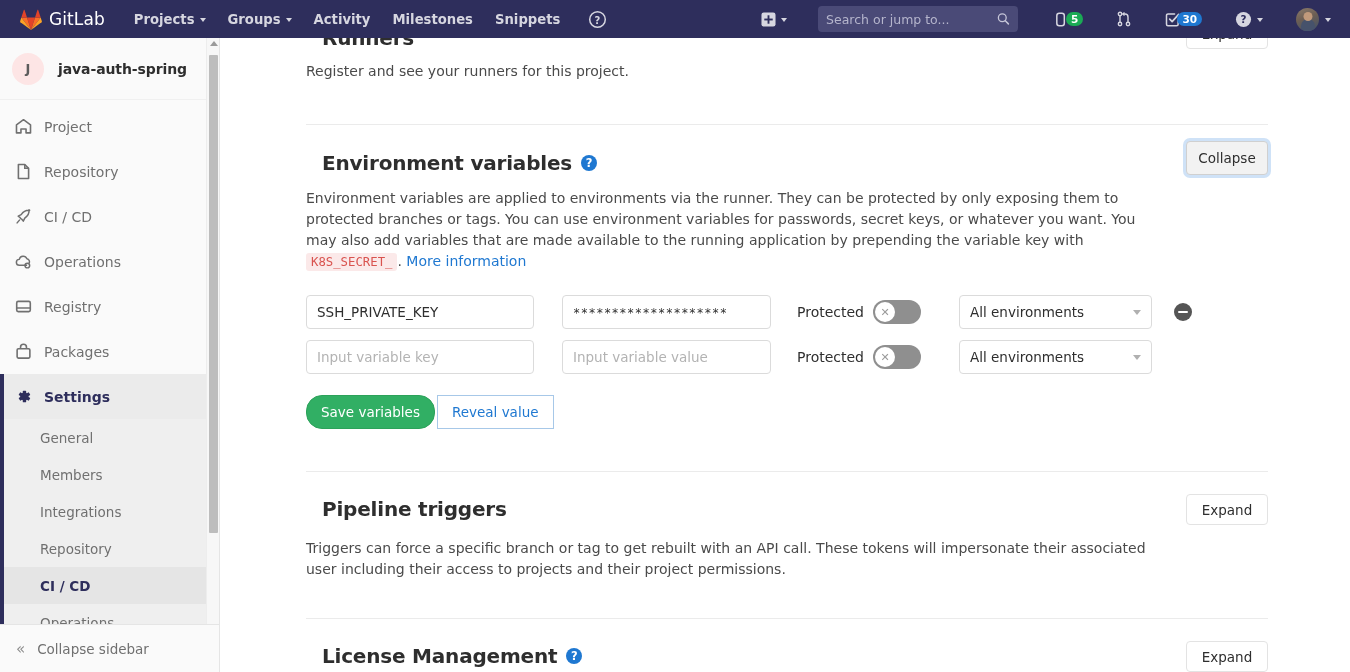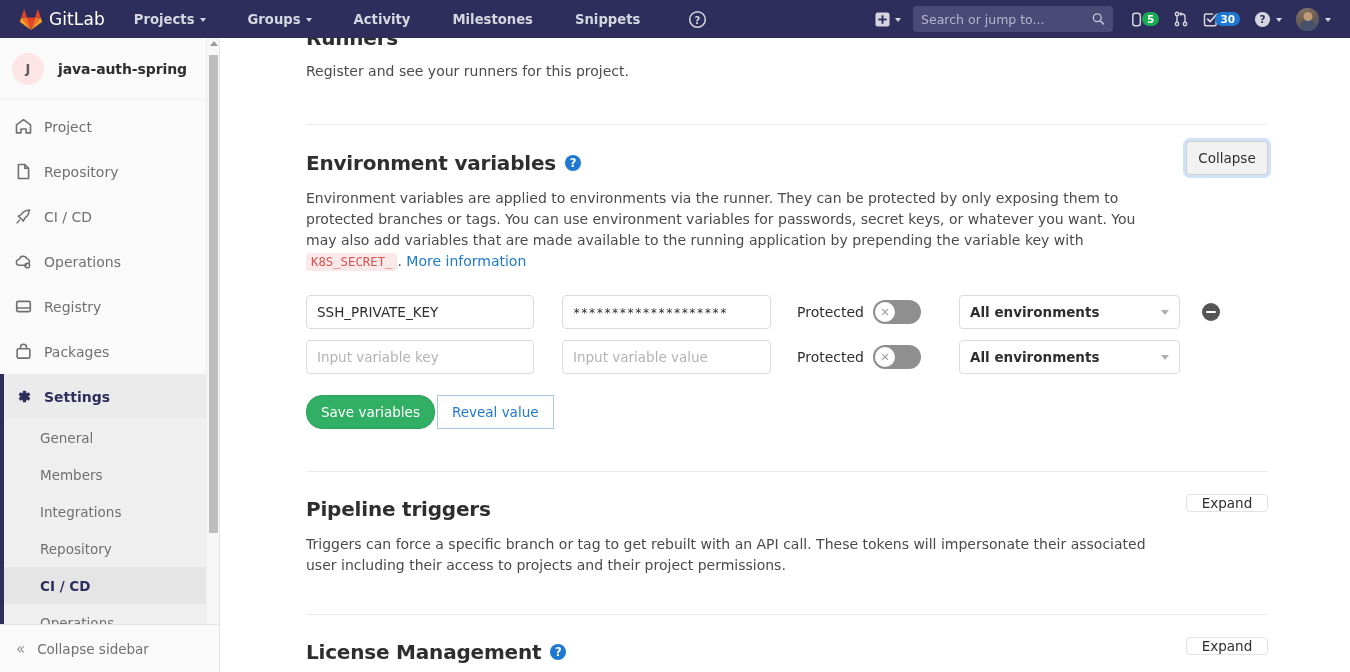--- a/index.html
+++ b/index.html
@@ -22,39 +22,39 @@
     display: flex; align-items: center;
     margin-left: 20px; margin-right: 18px;
     height: 38px;
   }
   .gl-tanuki { width: 22px; height: 21px; display:block; }
   .gl-wordmark {
     color: #fff; font-size: 17px; font-weight: 400;
     margin-left: 7px; letter-spacing: .1px;
     font-family: "DejaVu Sans", sans-serif;
   }
-  .nav-links { display: flex; align-items: center; height: 38px; gap: 20px; }
+  .nav-links { display: flex; align-items: center; height: 38px; }
   .nav-link {
     color: #d6d6e0; font-size: 13.2px; font-weight: 600;
     padding: 0 11px; height: 38px;
     display: flex; align-items: center; gap: 5px;
     cursor: pointer; white-space: nowrap;
   }
   .caret {
     width: 0; height: 0;
     border-left: 3.6px solid transparent;
     border-right: 3.6px solid transparent;
     border-top: 4.2px solid currentColor;
     display: inline-block; position: relative; top: 1px;
   }
   .nav-ti { margin-left: 6px; display:flex; align-items:center; }
 
   .nav-right {
     margin-left: auto; display: flex; align-items: center;
-    height: 38px; padding-right: 12px; gap: 0;
+    height: 38px; padding-right: 12px; gap: 19px;
   }
   .nav-plus {
     display: flex; align-items: center; gap: 5px;
     color: #d6d6e0; padding: 0 8px; height: 38px; cursor: pointer;
   }
   .search-box {
     width: 200px; height: 26px;
     background: #4a4a77; border-radius: 4px;
     display: flex; align-items: center;
     padding: 0 8px; margin: 0 10px 0 4px;
@@ -185,39 +185,40 @@
     position: absolute; top: 38px; left: 220px;
     width: 1130px; height: 634px;
     background: #fff; overflow: hidden;
   }
   .content {
     padding-left: 86px; padding-right: 82px;
   }
   .sec-head {
     display: flex; align-items: flex-start;
     justify-content: space-between;
+    margin-left: 16px;
   }
   .sec-title {
     font-size: 20px; font-weight: 700; color: #2e2e2e;
     display: flex; align-items: center; gap: 9px;
     letter-spacing: -.2px;
   }
   .sec-desc {
     font-size: 14px; color: #4a4a4a; line-height: 21px;
     max-width: 848px; margin-top: 13px;
   }
   .help-ico {
     width: 16px; height: 16px; border-radius: 50%;
     background: #1f78d1; color: #fff;
     font-size: 11.5px; font-weight: 700;
     display: inline-flex; align-items: center; justify-content: center;
     cursor: pointer; font-family: "DejaVu Sans", sans-serif;
   }
   .btn-expand {
-    min-width: 82px; height: 18px;
+    min-width: 82px; height: 31px;
     background: #fff; border: 1px solid #e3e3e3; border-radius: 4px;
     color: #2e2e2e; font-size: 13.5px; cursor: pointer;
     font-family: "DejaVu Sans", sans-serif;
     display:flex; align-items:center; justify-content:center;
   }
   .btn-collapse {
     min-width: 82px; height: 34px;
     background: #f2f2f2; border: 1px solid #d0d0d0; border-radius: 4px;
     color: #2e2e2e; font-size: 13.5px; cursor: pointer;
     font-family: "DejaVu Sans", sans-serif;
@@ -272,25 +273,25 @@
   }
   .toggle-knob {
     position: absolute; left: 2px; top: 2px;
     width: 20px; height: 20px; border-radius: 50%;
     background: #fff;
     display: flex; align-items: center; justify-content: center;
     color: #9a9a9a; font-size: 11px; font-weight: 700;
     line-height: 1;
   }
   .env-select {
-    width: 221px; height: 34px; margin-left: 38px;
+    width: 193px; height: 34px; margin-left: 38px;
     border: 1px solid #dbdbdb; border-radius: 4px;
     background: #fff; display: flex; align-items: center;
     padding: 12px 10px; font-size: 13.5px; color: #2e2e2e;
-    cursor: pointer; justify-content: space-between; font-weight: bold;
+    cursor: pointer; justify-content: space-between;
   }
   .sel-caret {
     width: 0; height: 0;
     border-left: 4px solid transparent;
     border-right: 4px solid transparent;
     border-top: 5px solid #b0b0b0;
   }
   .btn-remove {
     margin-left: 22px; width: 18px; height: 18px;
     border-radius: 50%; background: #555;

